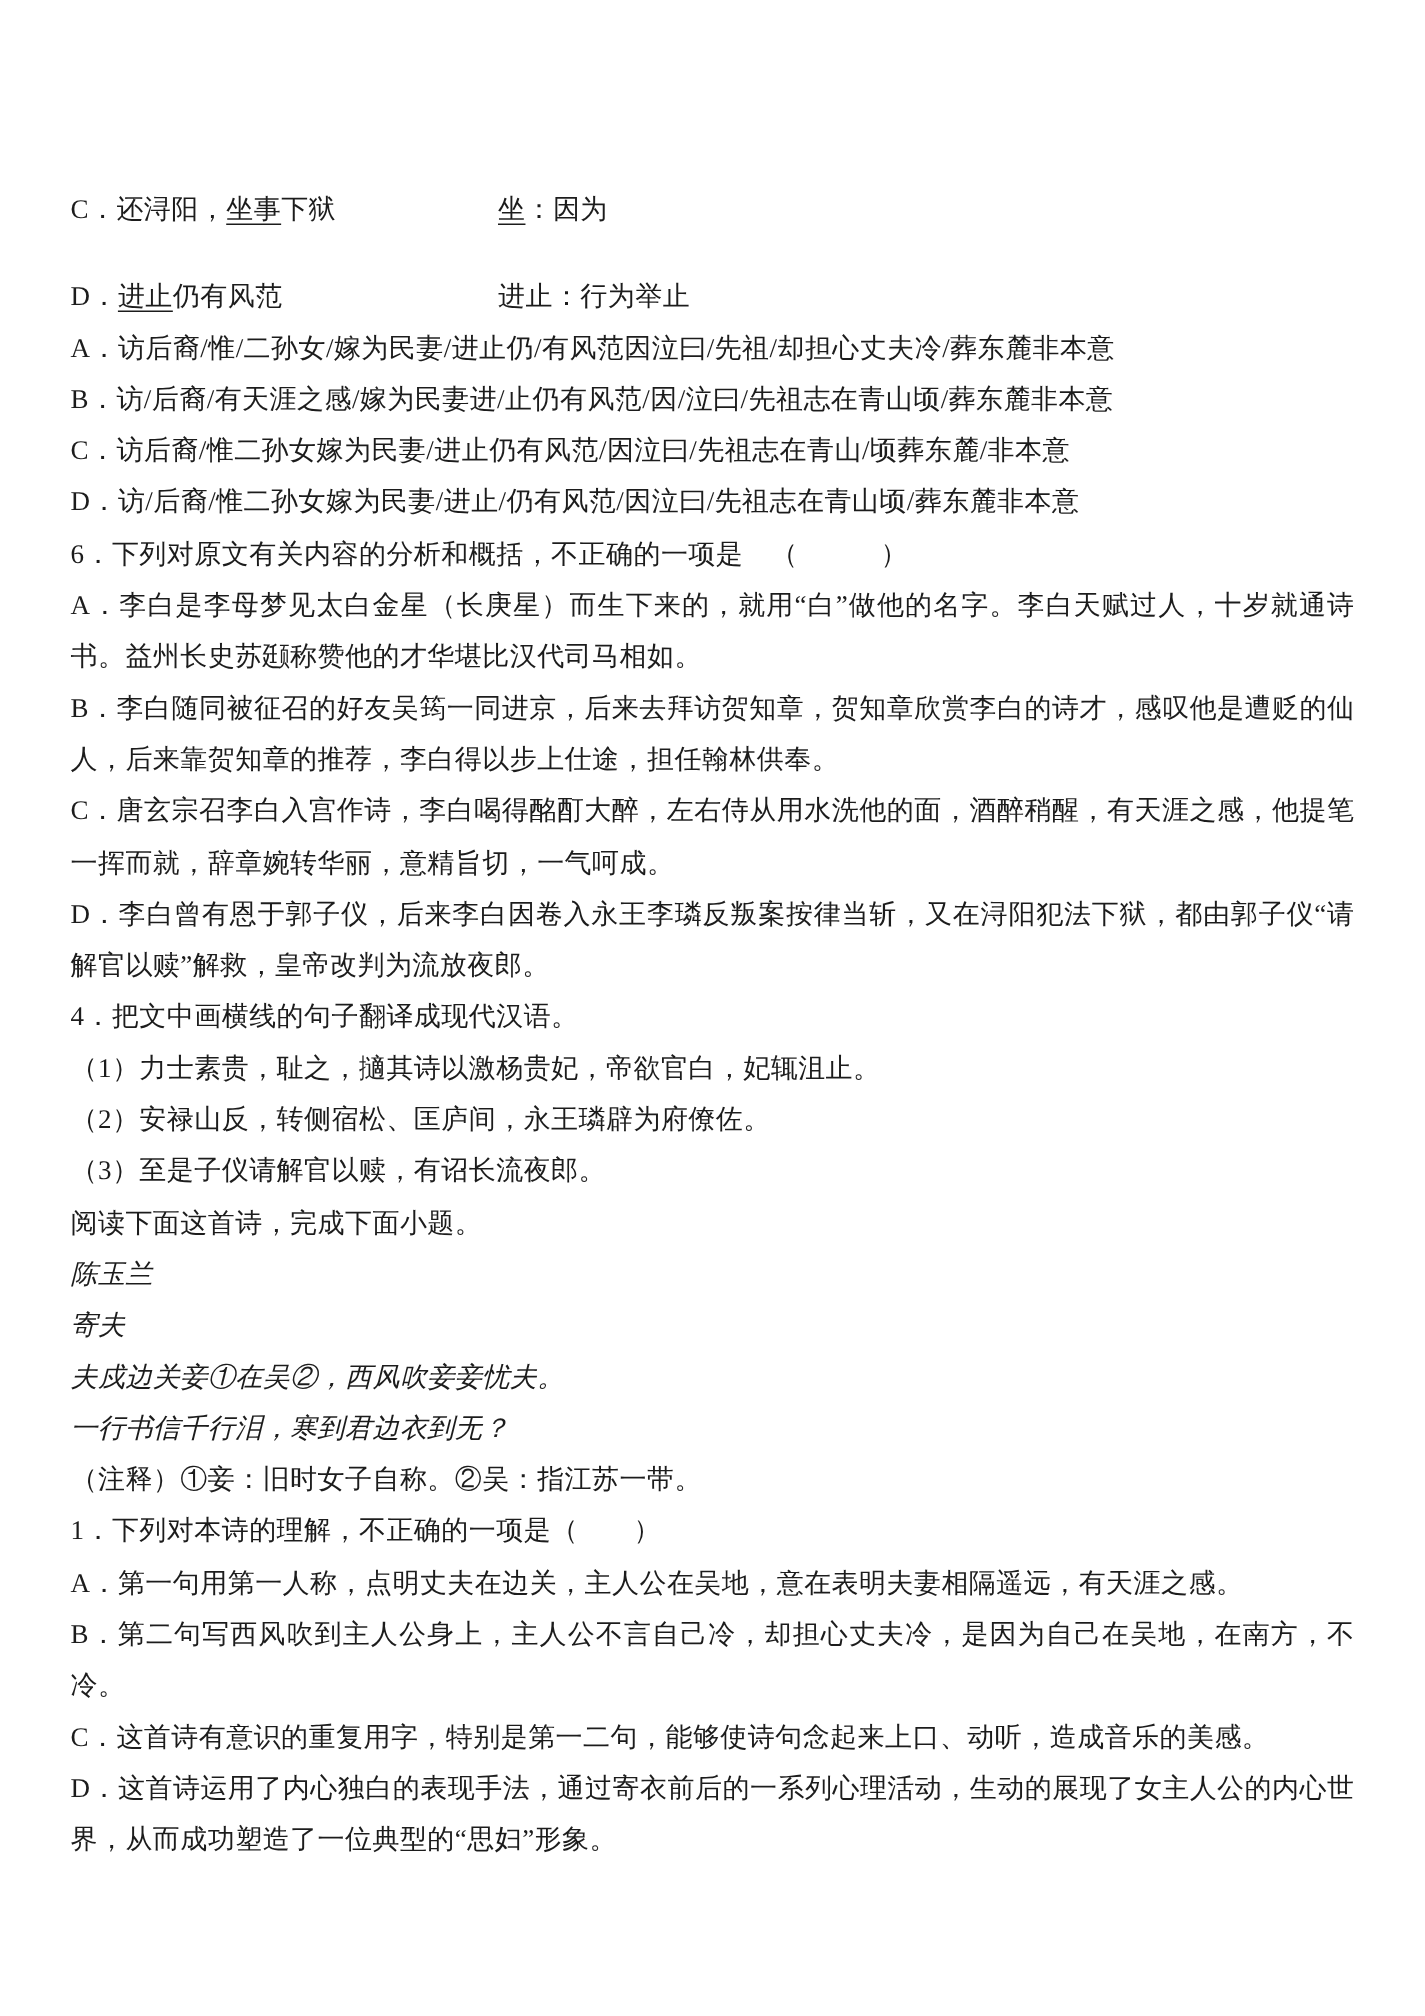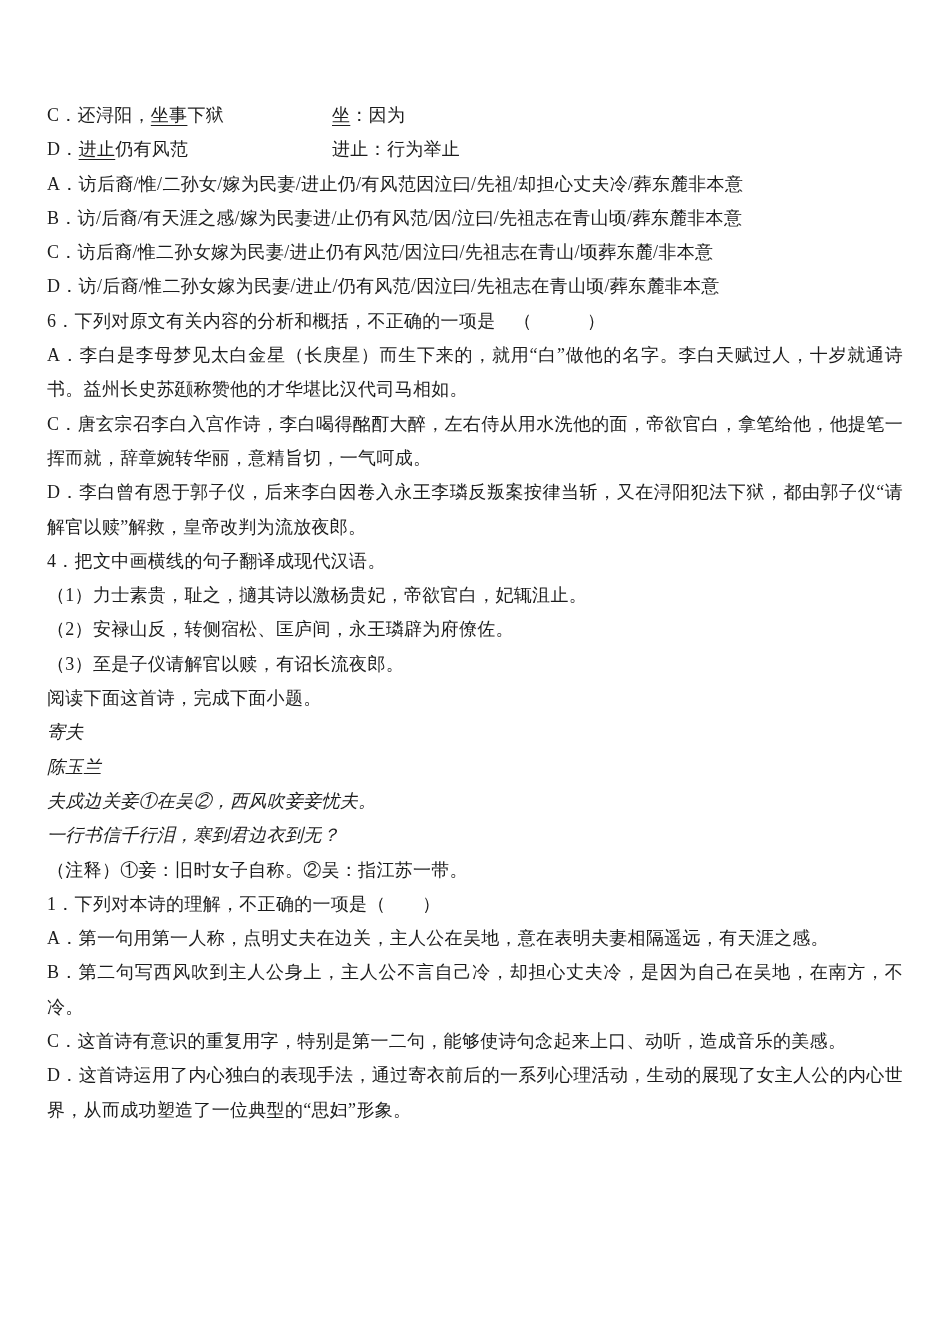--- a/index.html
+++ b/index.html
@@ -21,21 +21,21 @@
     height: 1344px;
     padding: 98px 47px 0 47px;
   }
   p {
     margin: 0;
     line-height: 34.3px;
     text-align: justify;
     text-justify: inter-ideograph;
     letter-spacing: 0.3px;
   }
-  .row { position: relative; }
+  .row { position: relative; margin-top: 24px; }
   .gloss-def { position: absolute; left: 285px; top: 0; }
   .q2-bracket { position: absolute; left: 481px; top: 0; }
   .u { text-decoration: underline; text-underline-offset: 4px; }
   .italic { font-style: italic; }
 </style>
 </head>
 <body>
 
 <div class="page">
 
@@ -43,31 +43,32 @@
 
   <p class="row"><span>D．</span><span class="u">进止</span><span>仍有风范</span><span class="gloss-def">进止：行为举止</span></p>
 
   <p>A．访后裔/惟/二孙女/嫁为民妻/进止仍/有风范因泣曰/先祖/却担心丈夫冷/葬东麓非本意</p>
   <p>B．访/后裔/有天涯之感/嫁为民妻进/止仍有风范/因/泣曰/先祖志在青山顷/葬东麓非本意</p>
   <p>C．访后裔/惟二孙女嫁为民妻/进止仍有风范/因泣曰/先祖志在青山/顷葬东麓/非本意</p>
   <p>D．访/后裔/惟二孙女嫁为民妻/进止/仍有风范/因泣曰/先祖志在青山顷/葬东麓非本意</p>
 
   <p>6．下列对原文有关内容的分析和概括，不正确的一项是　（　　　）</p>
   <p>A．李白是李母梦见太白金星（长庚星）而生下来的，就用“白”做他的名字。李白天赋过人，十岁就通诗书。益州长史苏颋称赞他的才华堪比汉代司马相如。</p>
-  <p>C．唐玄宗召李白入宫作诗，李白喝得酩酊大醉，左右侍从用水洗他的面，帝欲官白，拿笔给他，他提笔一挥而就，辞章婉转华丽，意精旨切，一气呵成。</p>
+  <p>B．李白随同被征召的好友吴筠一同进京，后来去拜访贺知章，贺知章欣赏李白的诗才，感叹他是遭贬的仙人，后来靠贺知章的推荐，李白得以步上仕途，担任翰林供奉。</p>
+  <p>C．唐玄宗召李白入宫作诗，李白喝得酩酊大醉，左右侍从用水洗他的面，酒醉稍醒，有天涯之感，他提笔一挥而就，辞章婉转华丽，意精旨切，一气呵成。</p>
   <p>D．李白曾有恩于郭子仪，后来李白因卷入永王李璘反叛案按律当斩，又在浔阳犯法下狱，都由郭子仪“请解官以赎”解救，皇帝改判为流放夜郎。</p>
 
   <p>4．把文中画横线的句子翻译成现代汉语。</p>
   <p>（1）力士素贵，耻之，擿其诗以激杨贵妃，帝欲官白，妃辄沮止。</p>
   <p>（2）安禄山反，转侧宿松、匡庐间，永王璘辟为府僚佐。</p>
   <p>（3）至是子仪请解官以赎，有诏长流夜郎。</p>
 
   <p>阅读下面这首诗，完成下面小题。</p>
+  <p class="italic">陈玉兰</p>
   <p class="italic">寄夫</p>
-  <p class="italic">陈玉兰</p>
   <p class="italic">夫戍边关妾①在吴②，西风吹妾妾忧夫。</p>
   <p class="italic">一行书信千行泪，寒到君边衣到无？</p>
   <p>（注释）①妾：旧时女子自称。②吴：指江苏一带。</p>
 
   <p>1．下列对本诗的理解，不正确的一项是（　　）</p>
   <p>A．第一句用第一人称，点明丈夫在边关，主人公在吴地，意在表明夫妻相隔遥远，有天涯之感。</p>
   <p>B．第二句写西风吹到主人公身上，主人公不言自己冷，却担心丈夫冷，是因为自己在吴地，在南方，不冷。</p>
   <p>C．这首诗有意识的重复用字，特别是第一二句，能够使诗句念起来上口、动听，造成音乐的美感。</p>
   <p>D．这首诗运用了内心独白的表现手法，通过寄衣前后的一系列心理活动，生动的展现了女主人公的内心世界，从而成功塑造了一位典型的“思妇”形象。</p>
 

